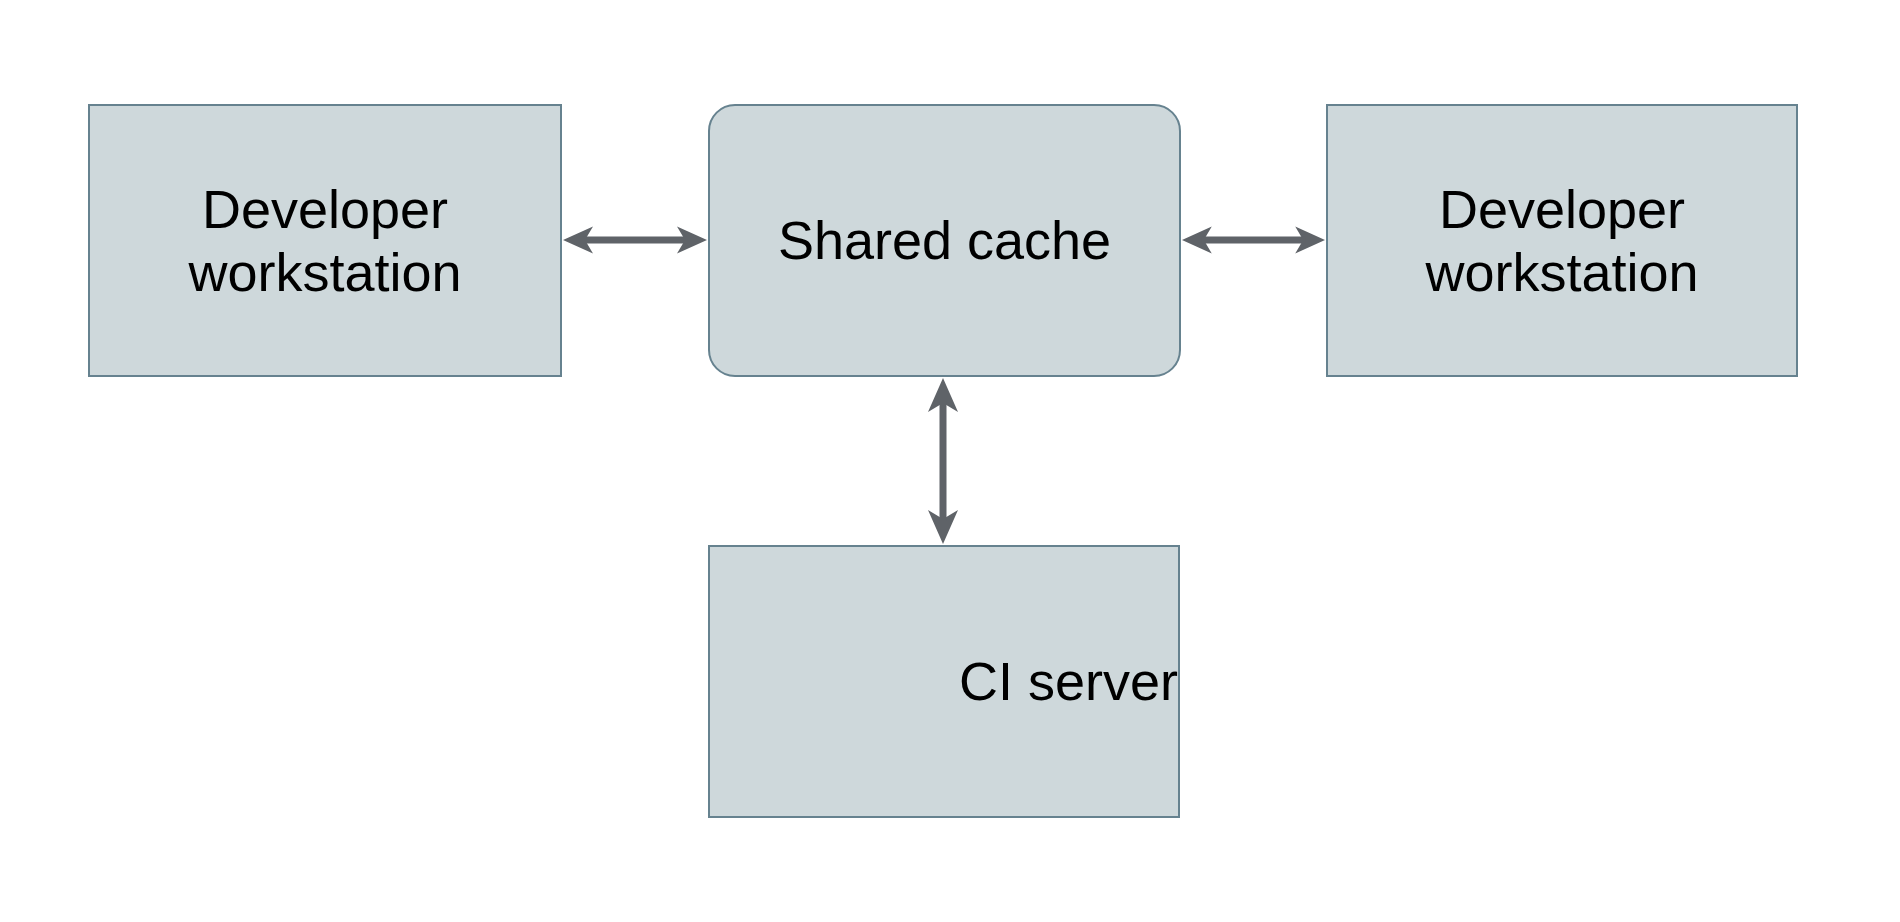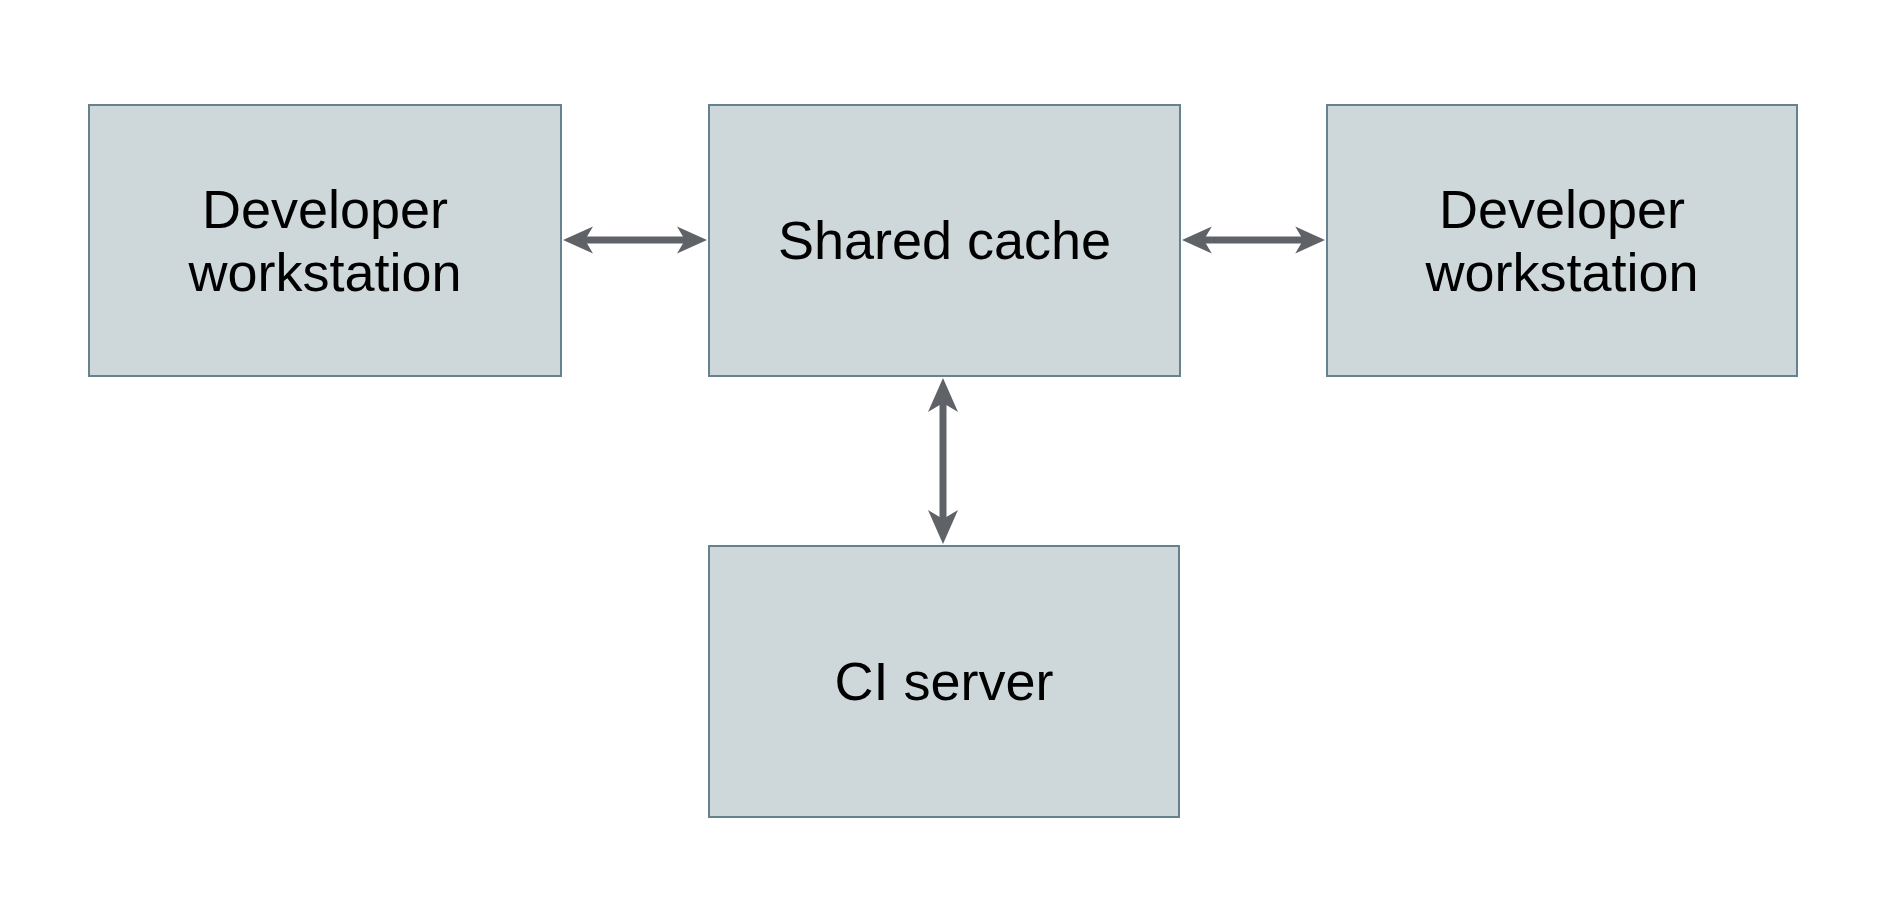--- a/index.html
+++ b/index.html
@@ -27,23 +27,23 @@
   }
   .node-label {
     display: inline-block;
     max-width: 430px;
     font-size: 54px;
     line-height: 1.15;
     color: var(--text, #000000);
     letter-spacing: 0px;
   }
   .node-left   { left: 88px;   top: 104px; width: 474px; height: 273px; }
-  .node-center { left: 708px;  top: 104px; width: 473px; height: 273px; }
+  .node-center { left: 708px;  top: 104px; width: 473px; height: 273px; border-radius: 27px; }
   .node-right  { left: 1326px; top: 104px; width: 472px; height: 273px; }
-  .node-bottom { left: 708px;  top: 545px; width: 472px; height: 273px; }
+  .node-bottom { left: 708px;  top: 545px; width: 472px; height: 273px; justify-content: flex-end; }
 
   .edge {
     position: absolute;
     color: var(--arrow, #5f6368);
   }
   .edge svg { display: block; }
   .edge-left     { left: 562px;  top: 216px; width: 146px; height: 48px; }
   .edge-right    { left: 1181px; top: 216px; width: 145px; height: 48px; }
   .edge-vertical { left: 919px;  top: 377px; width: 48px;  height: 168px; }
 </style>

